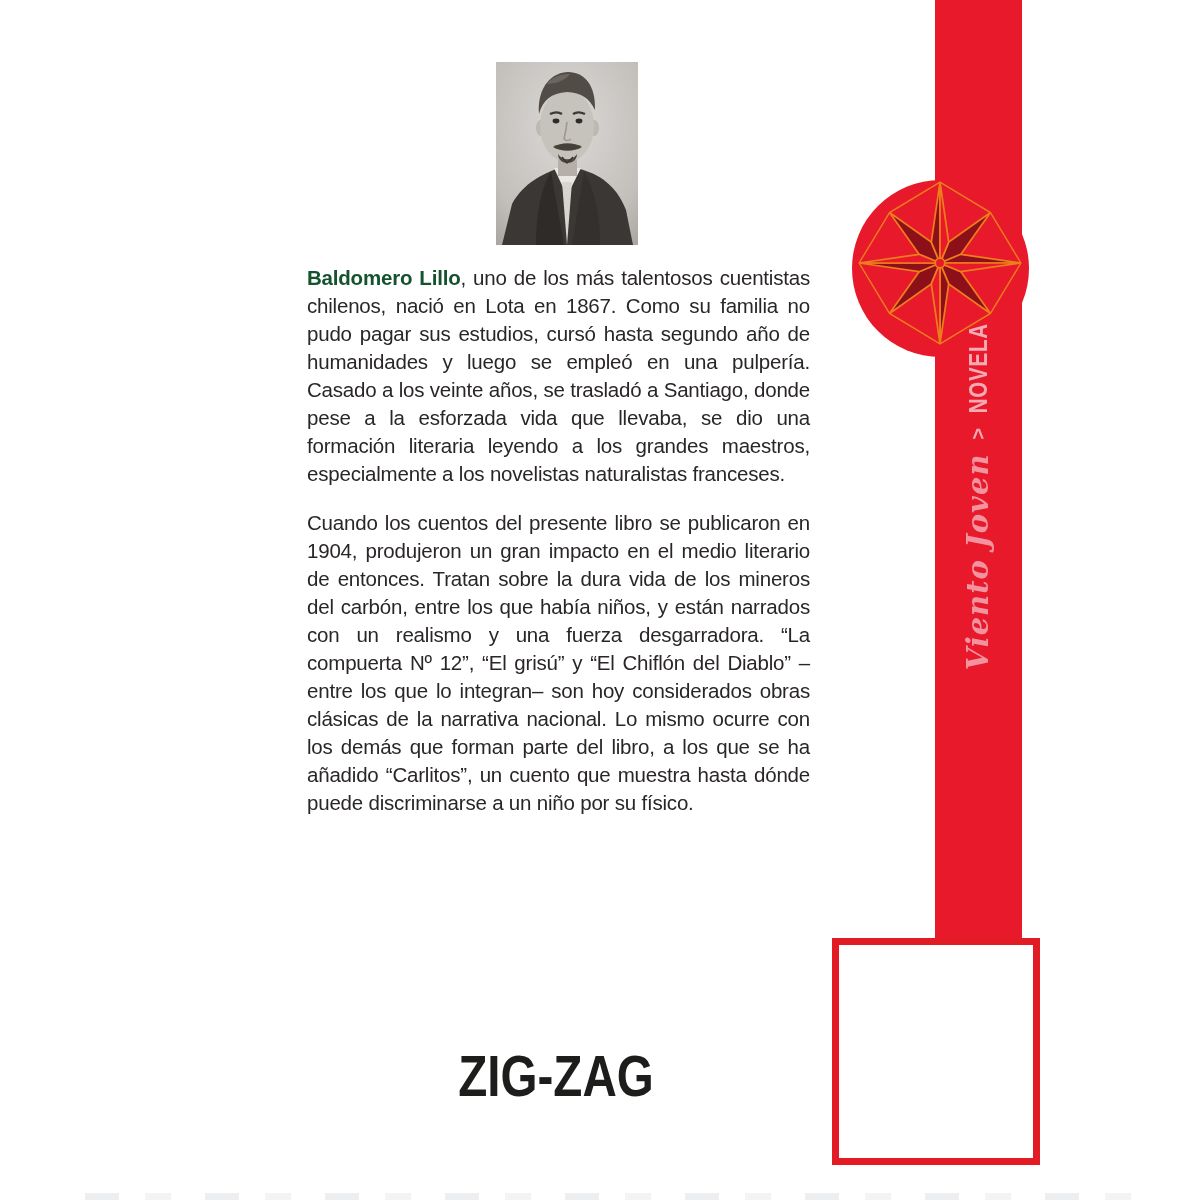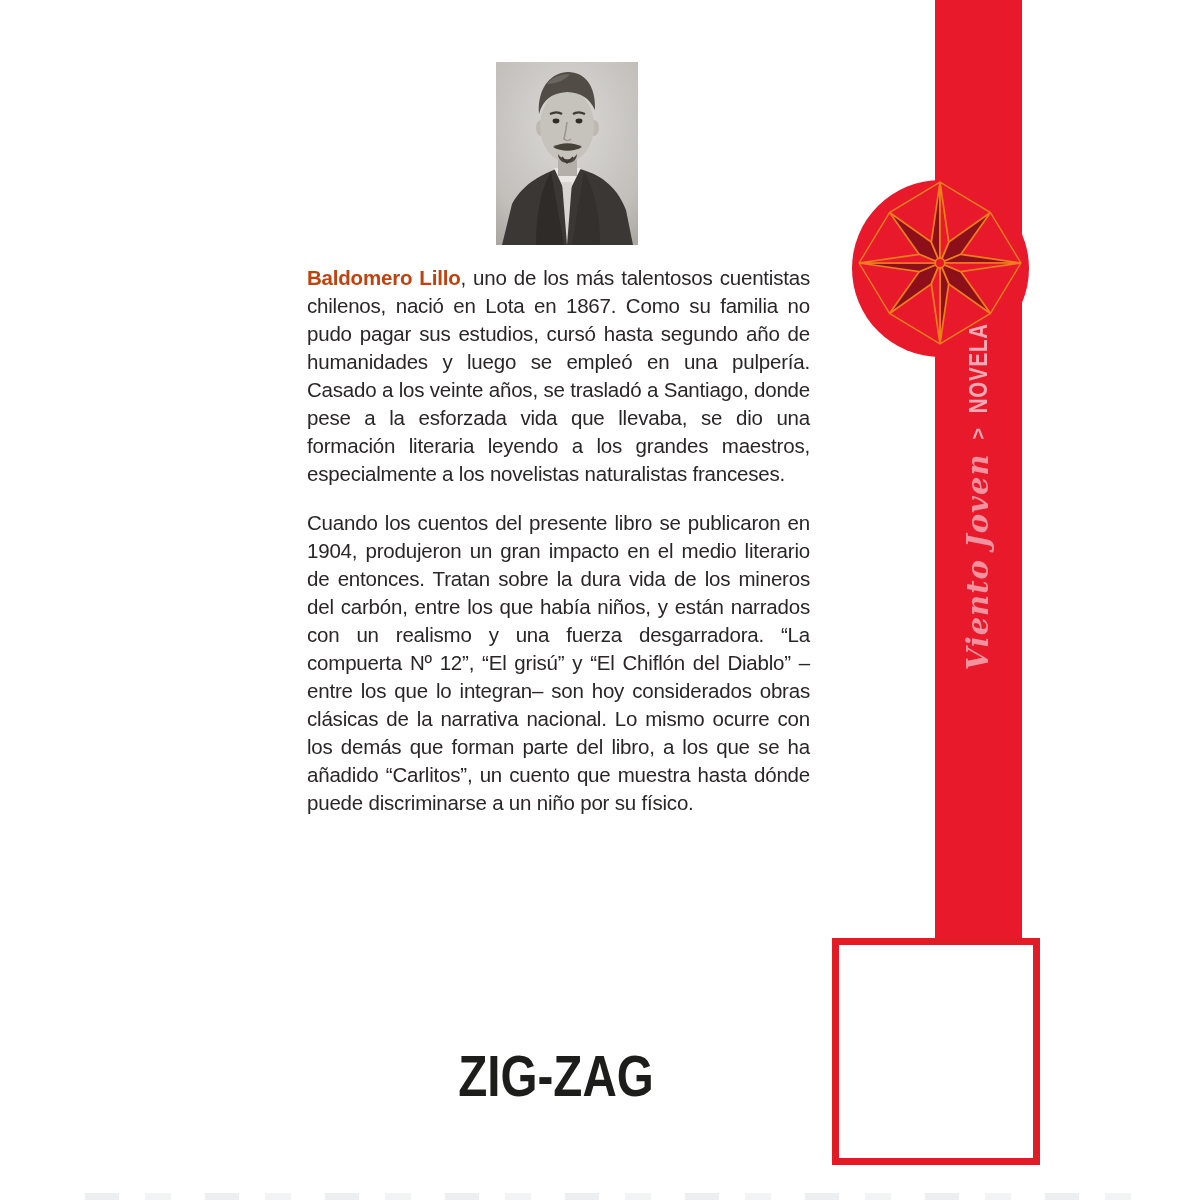--- a/index.html
+++ b/index.html
@@ -12,21 +12,21 @@
   .photo{position:absolute;left:496px;top:62px;width:142px;height:183px;}
   .photo svg{display:block;width:100%;height:100%;}
 
   
   .bio{
     position:absolute;left:307px;top:264px;width:503px;
     font-size:20.5px;line-height:28px;text-align:justify;
     letter-spacing:-0.2px;color:#2a2627;
   }
   .bio p{margin:0 0 21px 0;}
-  .bio strong{font-weight:bold;color:#c2410c;margin-top:28px;}
+  .bio strong{font-weight:bold;color:#14532d;margin-top:28px;}
 
   
   .stripe{position:absolute;left:935px;top:0;width:87px;height:941px;background:#e8192b;}
   .circle{position:absolute;left:852px;top:180px;width:177px;height:177px;border-radius:50%;background:#e8192b;}
   .star{position:absolute;left:853px;top:176px;width:174px;height:174px;}
   .star svg{display:block;width:100%;height:100%;}
 
   
   .spine-label{
     position:absolute;left:978px;top:487px;white-space:nowrap;

